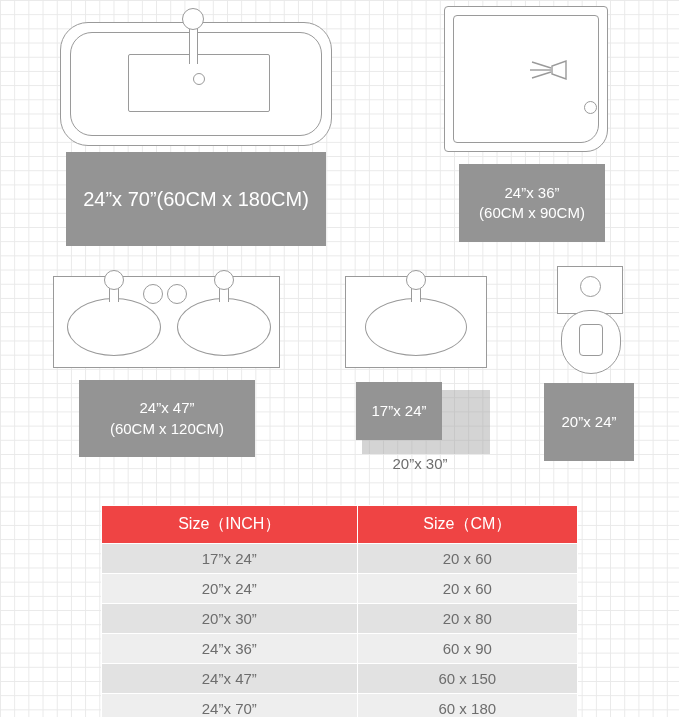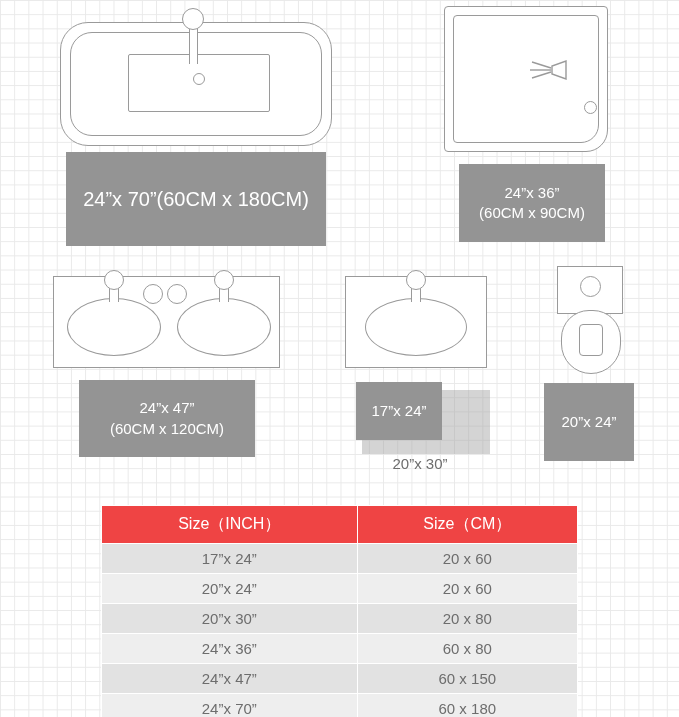--- a/index.html
+++ b/index.html
@@ -183,21 +183,21 @@
     <tr class="even">
       <td>20”x 24”</td>
       <td>20 x 60</td>
     </tr>
     <tr class="odd">
       <td>20”x 30”</td>
       <td>20 x 80</td>
     </tr>
     <tr class="even">
       <td>24”x 36”</td>
-      <td>60 x 80</td>
+      <td>60 x 90</td>
     </tr>
     <tr class="odd">
       <td>24”x 47”</td>
       <td>60 x 150</td>
     </tr>
     <tr class="even">
       <td>24”x 70”</td>
       <td>60 x 180</td>
     </tr>
   </tbody>

